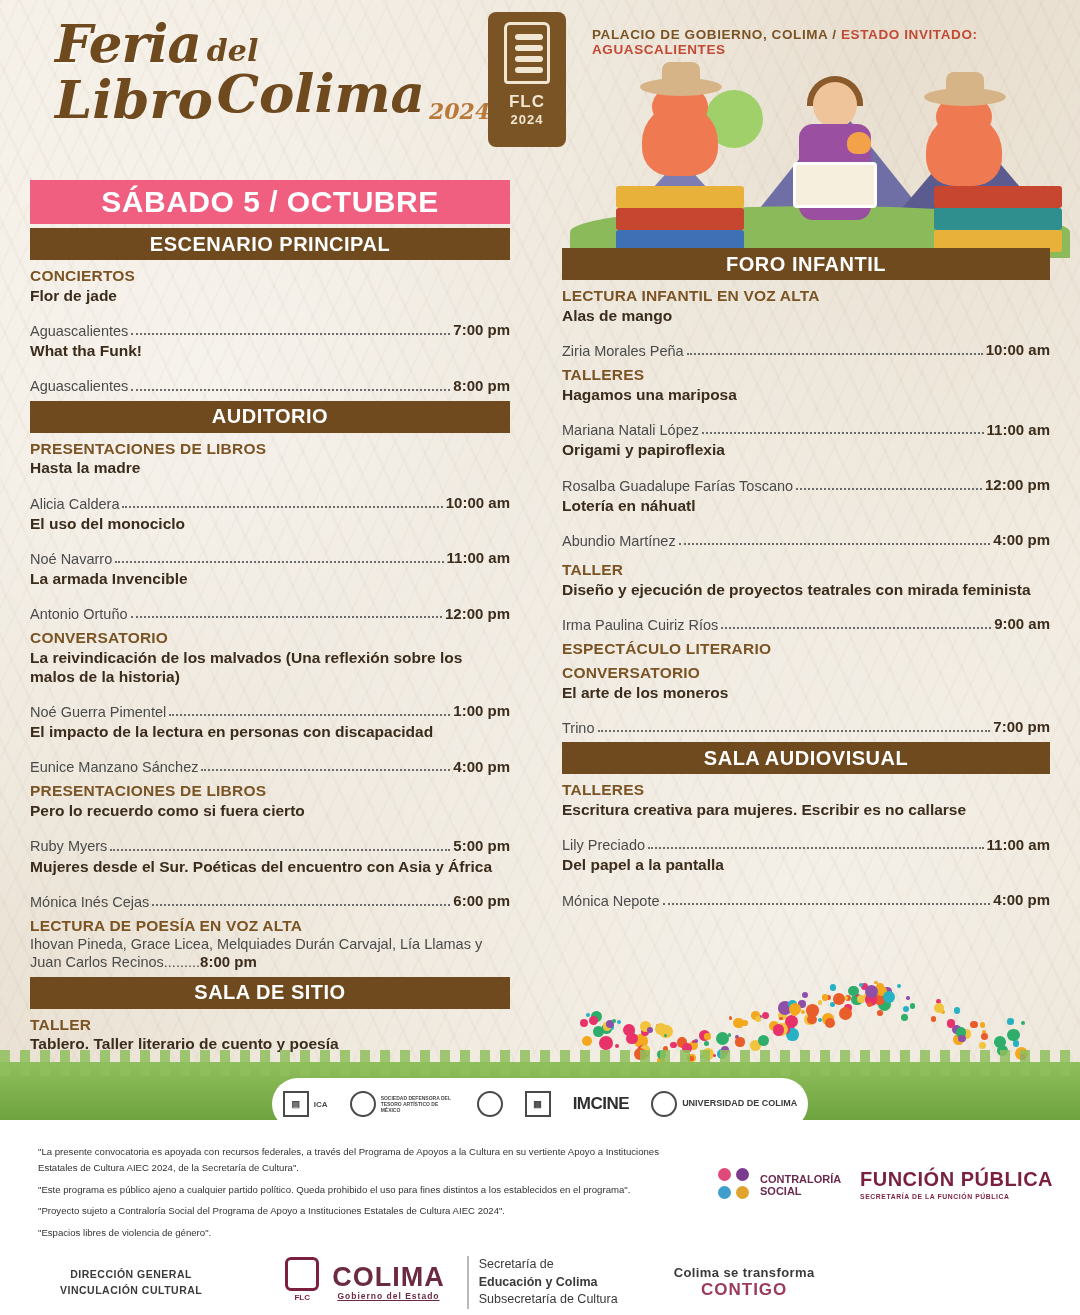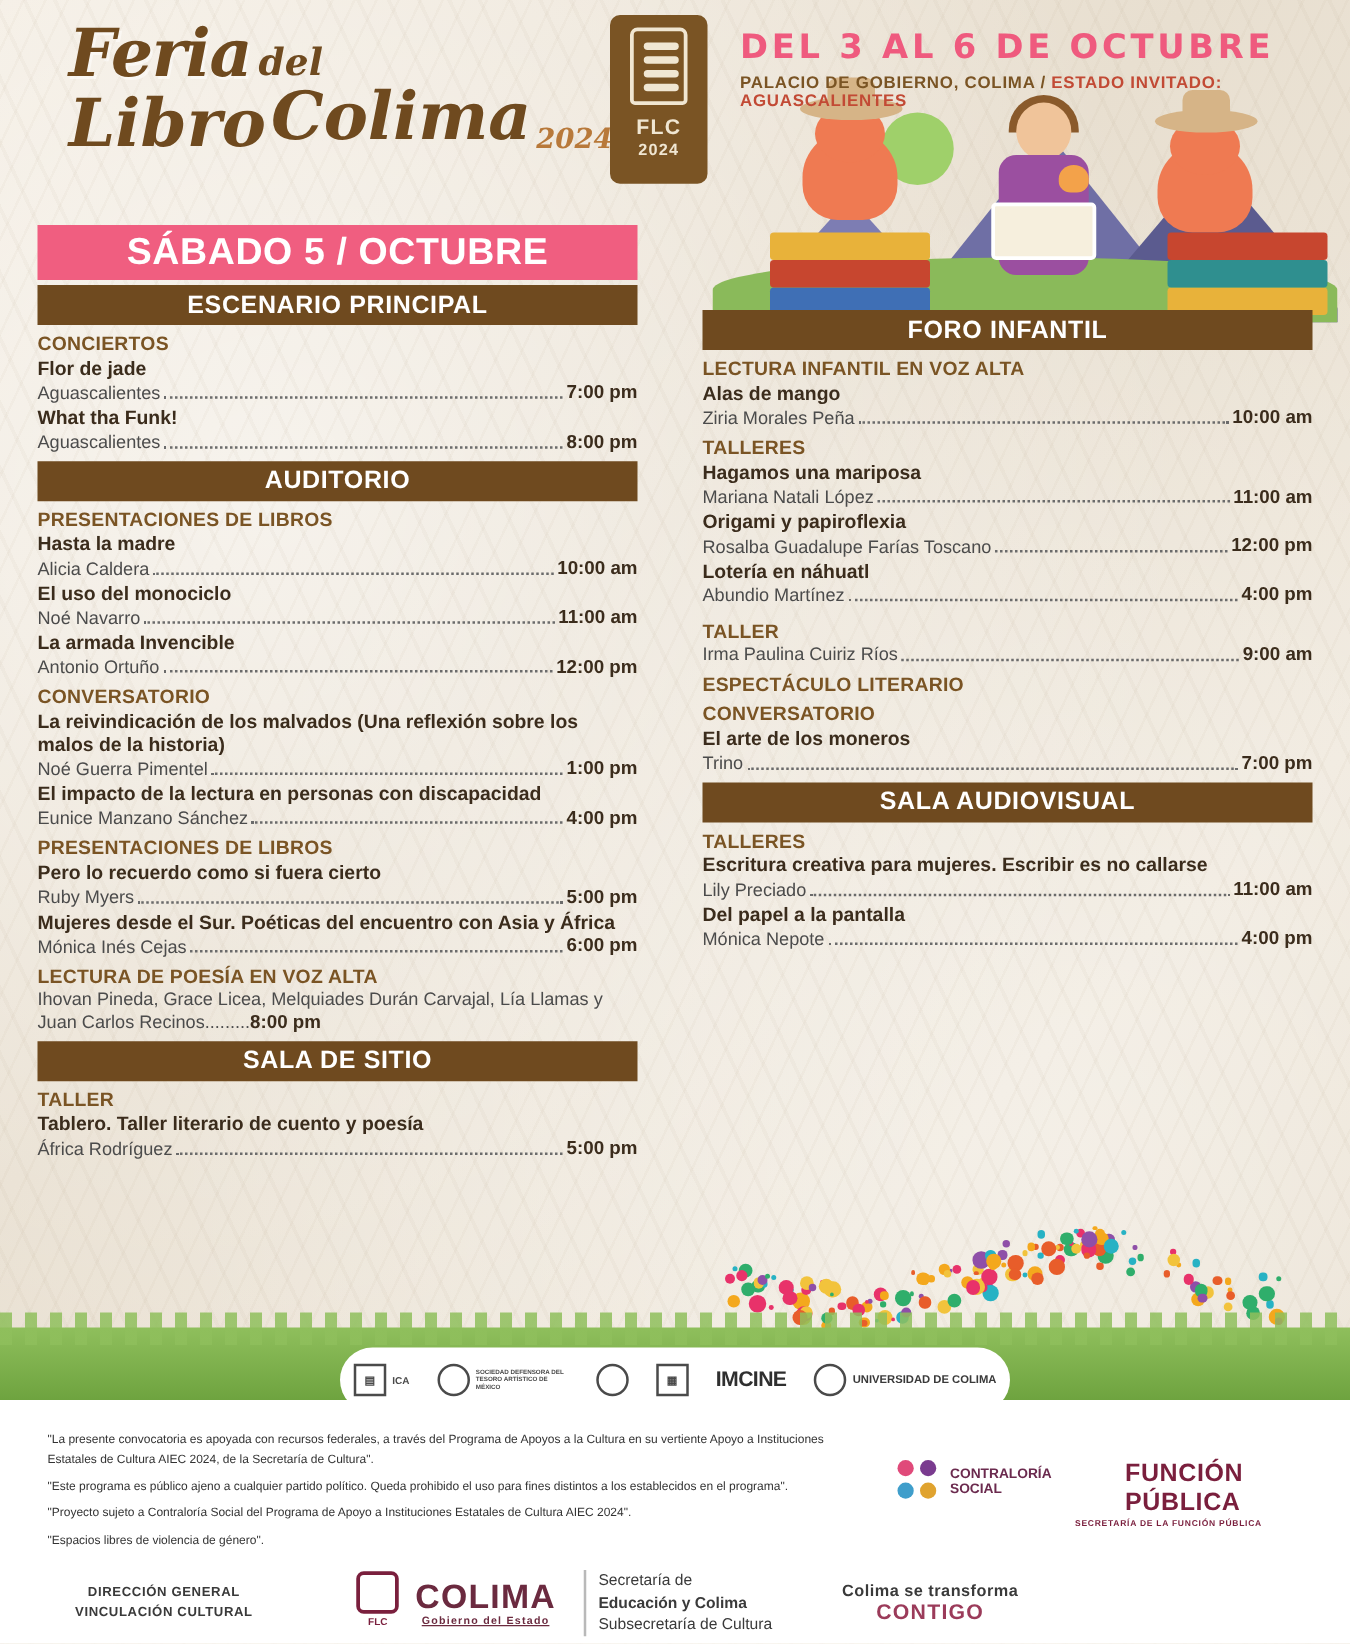--- a/index.html
+++ b/index.html
@@ -151,21 +151,21 @@
   .col-right { position:absolute; left:562px; top:248px; width:488px; }
 
   .cat {
     color:#7a5424; font-weight:bold; font-size:15.5px; margin-top:6px; line-height:1.15;
     letter-spacing:0.2px;
   }
   .title {
     color:#3b2c1c; font-weight:bold; font-size:15.5px; line-height:1.2; margin-top:2px;
   }
   .line {
-    display:flex; align-items:flex-end; width:100%; margin-top:0px;
+    display:flex; align-items:flex-end; width:100%; margin-top:16px;
   }
   .who {
     color:#4b4b4b; font-size:14.5px; white-space:nowrap; line-height:1.25;
   }
   .dots {
     flex:1; border-bottom:2px dotted #6b6b6b; margin:0 3px 5px 3px; height:1px; min-width:8px;
   }
   .time {
     color:#3b2c1c; font-weight:bold; font-size:15px; white-space:nowrap; line-height:1.25;
   }
@@ -203,21 +203,21 @@
   
   .footer {
     position:absolute; left:0; top:1120px; width:1080px; height:195px; background:#ffffff;
   }
   .legal { position:absolute; left:38px; top:24px; width:640px; color:#333; font-size:9.6px; line-height:1.65; }
   .contraloria { position:absolute; left:718px; top:48px; display:flex; align-items:center; gap:8px;}
   .cont-mark { width:34px; height:34px; position:relative; }
   .cont-mark i{position:absolute;width:13px;height:13px;border-radius:50%;}
   .cont-txt { font-size:11px; font-weight:bold; color:#6b2a4e; line-height:1.1;}
   .funcion { position:absolute; left:860px; top:48px; }
-  .funcion .f1 { font-size:20px; font-weight:bold; color:#7a1f3d; letter-spacing:0.5px;margin-left:40px;}
+  .funcion .f1 { font-size:20px; font-weight:bold; color:#7a1f3d; letter-spacing:0.5px;}
   .funcion .f2 { font-size:6.8px; font-weight:bold; color:#7a1f3d; letter-spacing:0.6px; margin-top:2px;}
 
   .foot-logos { position:absolute; left:0; top:130px; width:1080px; height:65px; display:flex; align-items:center; }
   .fl-item { display:flex; align-items:center; gap:8px; }
   .eagle { width:46px; height:40px; background:#6d5a3a; border-radius:50% 50% 45% 45%; position:relative; opacity:.9;}
   .cultura .c1 { font-size:30px; font-weight:bold; color:#3a3a3a; letter-spacing:1px; line-height:1;}
   .cultura .c2 { font-size:8px; font-weight:bold; color:#3a3a3a; letter-spacing:2px; margin-top:3px;}
   .dgvc { font-size:10.5px; font-weight:bold; color:#3a3a3a; letter-spacing:0.5px; line-height:1.5; text-align:center;}
   .flc-mini { width:44px; height:52px; position:relative; }
   .flc-mini .mb { width:34px; height:34px; border:3px solid #7a1f3d; border-radius:6px; margin:0 auto;}
@@ -287,21 +287,20 @@
           <div class="hat"></div>
       </div>
       <div class="bookstackR" style="right:6px;bottom:6px;">
         <div class="bk bk1" style="background:#e8b23a"></div>
         <div class="bk bk2" style="background:#2f8f8f"></div>
         <div class="bk bk3" style="background:#c7462f"></div>
       </div>
     </div>
 
     <div class="dates">
-      <div class="d1">DEL 3 AL 6 DE OCTUBRE</div>
       <div class="d2">
         <span>PALACIO DE GOBIERNO, COLIMA  /  </span><span class="hl">ESTADO INVITADO: AGUASCALIENTES</span>
       </div>
     </div>
   </div>
 
   <div class="date-banner">
     <span>SÁBADO 5 / OCTUBRE</span>
   </div>
 
@@ -443,20 +442,21 @@
         <div class="title">Lotería en náhuatl</div>
         <div class="line">
           <span class="who">Abundio Martínez</span>
           <span class="dots"></span>
           <span class="time">4:00 pm</span>
         </div>
       </div>
       <div class="pad"></div>
       <div class="cat">TALLER</div>
       <div class="ev">
+        <div class="title">Diseño y ejecución de proyectos teatrales con mirada feminista</div>
         <div class="line">
           <span class="who">Irma Paulina Cuiriz Ríos</span>
           <span class="dots"></span>
           <span class="time">9:00 am</span>
         </div>
       </div>
       <div class="cat">ESPECTÁCULO LITERARIO</div>
       <div class="cat">CONVERSATORIO</div>
       <div class="ev">
         <div class="title">El arte de los moneros</div>

